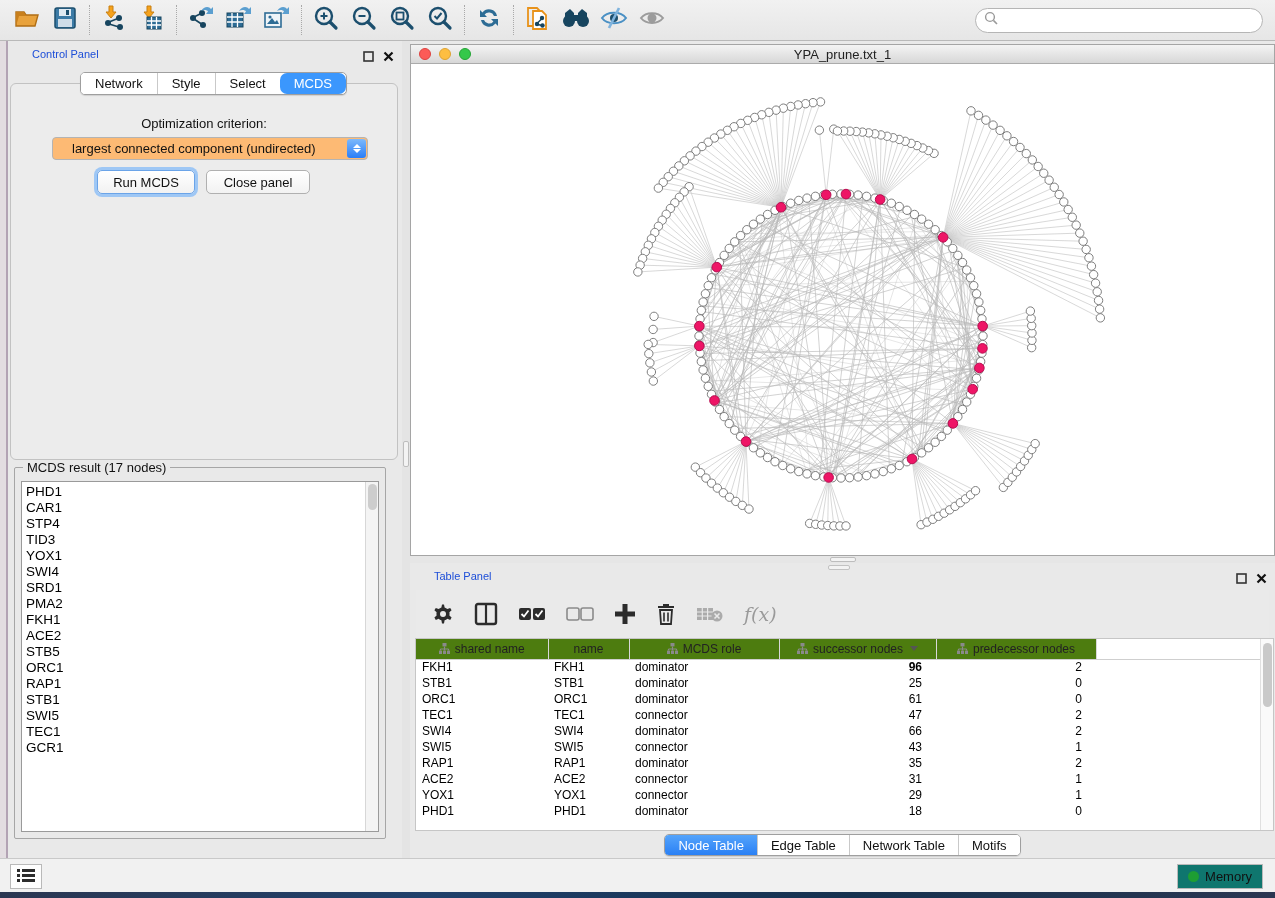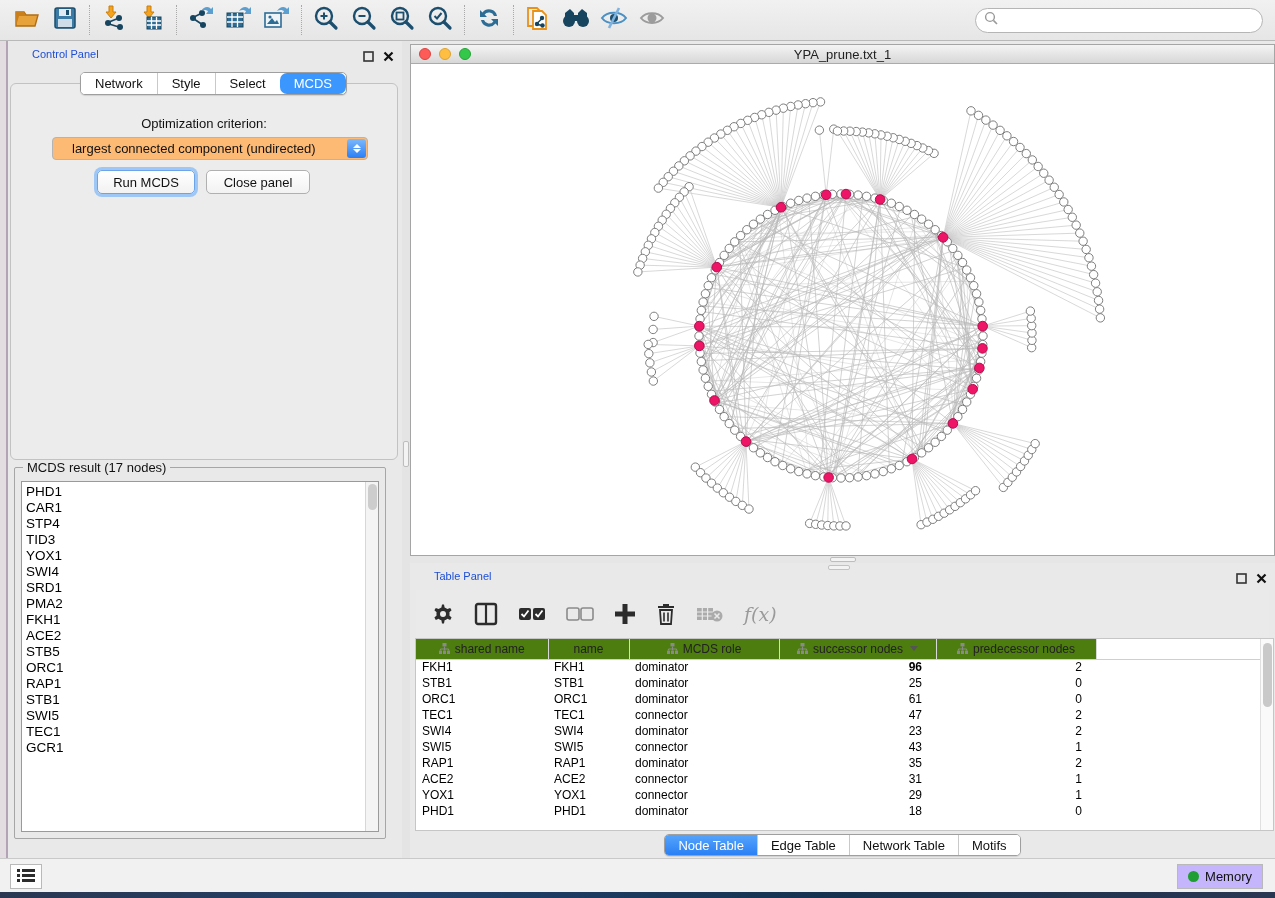--- a/index.html
+++ b/index.html
@@ -75,21 +75,21 @@
   #tp-tabbar { position:absolute; left:0; right:0; top:271px; display:flex; justify-content:center; }
   #tp-tabbar-inner { display:flex; border:1px solid #9f9f9f; border-radius:5px; overflow:hidden; background:#fff; height:22px; box-shadow:0 1px 1px rgba(0,0,0,.1); }
   .tp-tab { padding:0 13px; font-size:13px; display:flex; align-items:center; background:#fff; color:#111; border-left:1px solid #c9c9c9; }
   .tp-tab:first-child { border-left:none; }
   .tp-tab.active { background:linear-gradient(#55a4fb,#2a80f5); color:#fff; border-left:none; }
   #tp-grip { position:absolute; left:418px; top:2px; width:22px; height:5px; background:#f3f3f3; border:1px solid #c2c2c2; border-radius:2px; }
 
   
   #status-bar { position:absolute; left:0; top:858px; width:1275px; height:34px; background:#f1f1f1; border-top:1px solid #c9c9c9; }
   #list-btn { position:absolute; left:10px; top:5px; width:32px; height:25px; background:#fdfdfd; border:1px solid #b9b9b9; display:flex; align-items:center; justify-content:center; }
-  #memory-btn { position:absolute; right:12px; top:5px; height:25px; padding:0 10px; background:#c4b5fd; border:1px solid #b9b9b9; display:flex; align-items:center; gap:6px; font-size:13px; color:#111; }
+  #memory-btn { position:absolute; right:12px; top:5px; height:25px; padding:0 10px; background:#0f766e; border:1px solid #b9b9b9; display:flex; align-items:center; gap:6px; font-size:13px; color:#111; }
   #memory-dot { width:11px; height:11px; border-radius:50%; background:#1e9e33; }
   #wallpaper-bottom { position:absolute; left:0; top:892px; width:1275px; height:6px; background:linear-gradient(90deg,#2b3752,#20406b,#16314f,#2b3752); }
 </style>
 </head>
 <body>
 
 <div id="app">
 
   <div id="toolbar">
     <div class="tbtn">
@@ -1116,21 +1116,21 @@
               <td class="">TEC1</td>
               <td class="">connector</td>
               <td class="num" style="padding-right: 14px;">47</td>
               <td class="num" style="padding-right: 14px;">2</td>
               <td></td>
             </tr>
             <tr>
               <td class="">SWI4</td>
               <td class="">SWI4</td>
               <td class="">dominator</td>
-              <td class="num" style="padding-right: 14px;">23</td>
+              <td class="num" style="padding-right: 14px;">66</td>
               <td class="num" style="padding-right: 14px;">2</td>
               <td></td>
             </tr>
             <tr>
               <td class="">SWI5</td>
               <td class="">SWI5</td>
               <td class="">connector</td>
               <td class="num" style="padding-right: 14px;">43</td>
               <td class="num" style="padding-right: 14px;">1</td>
               <td></td>

